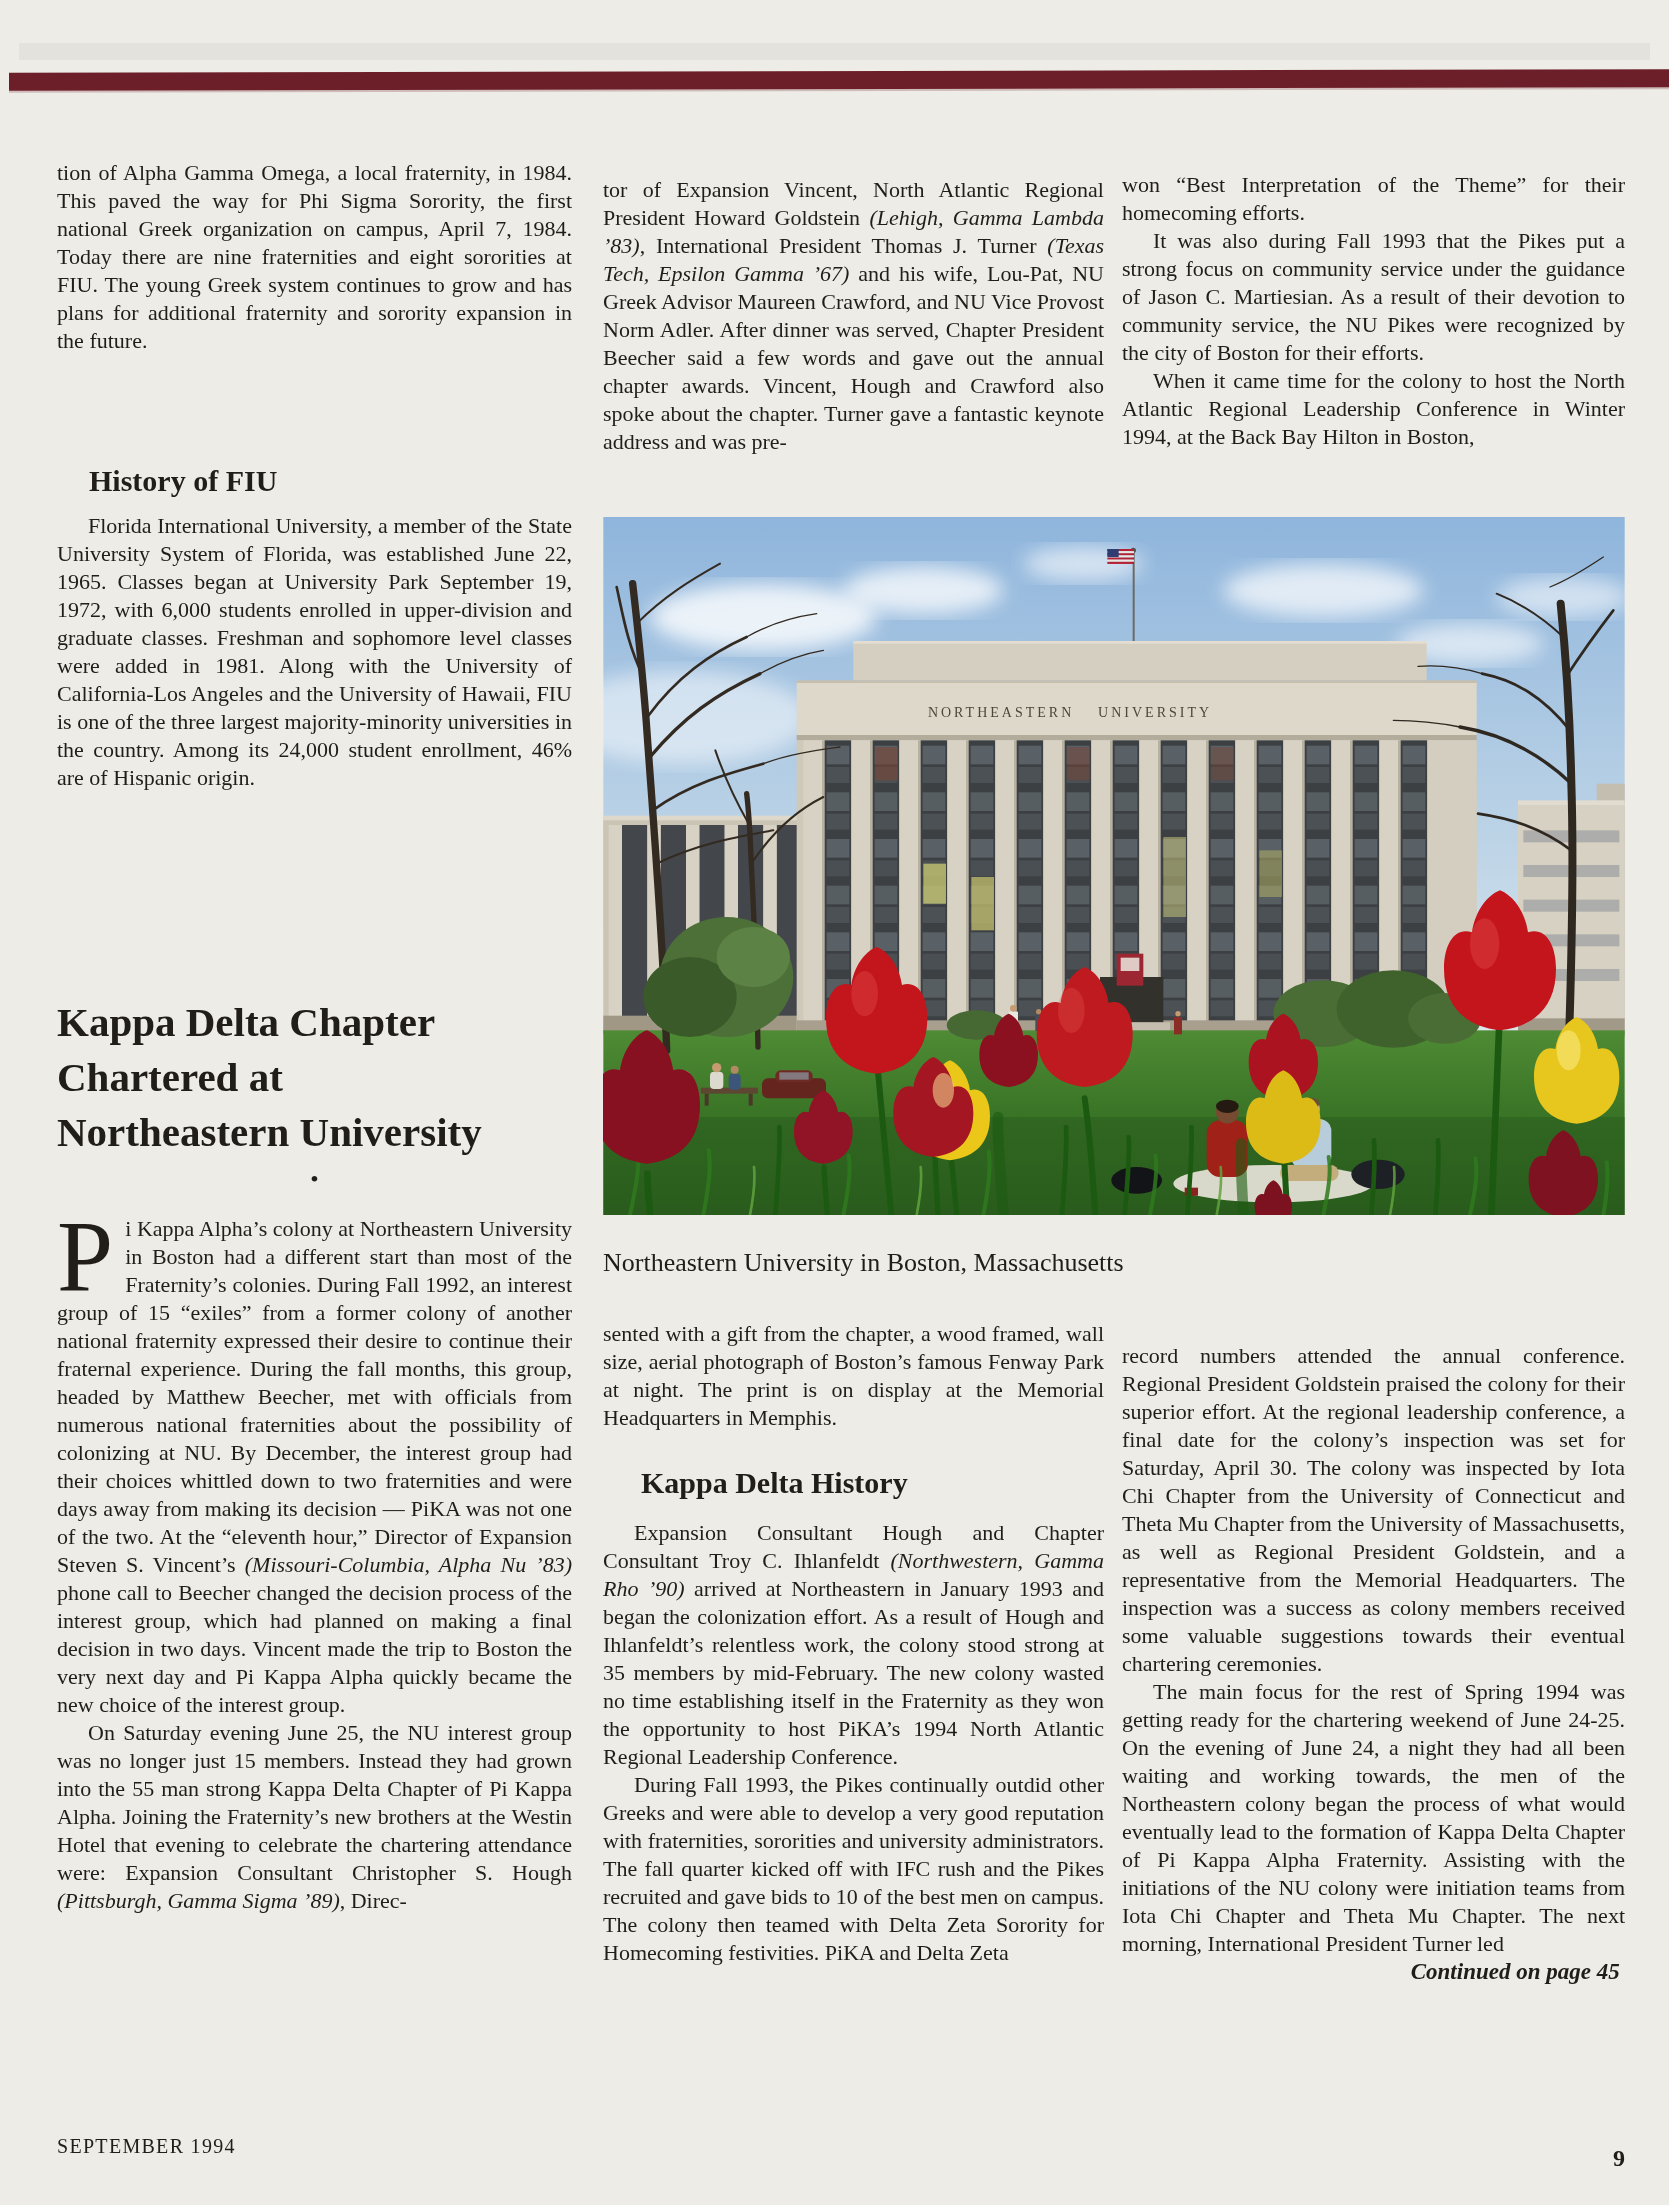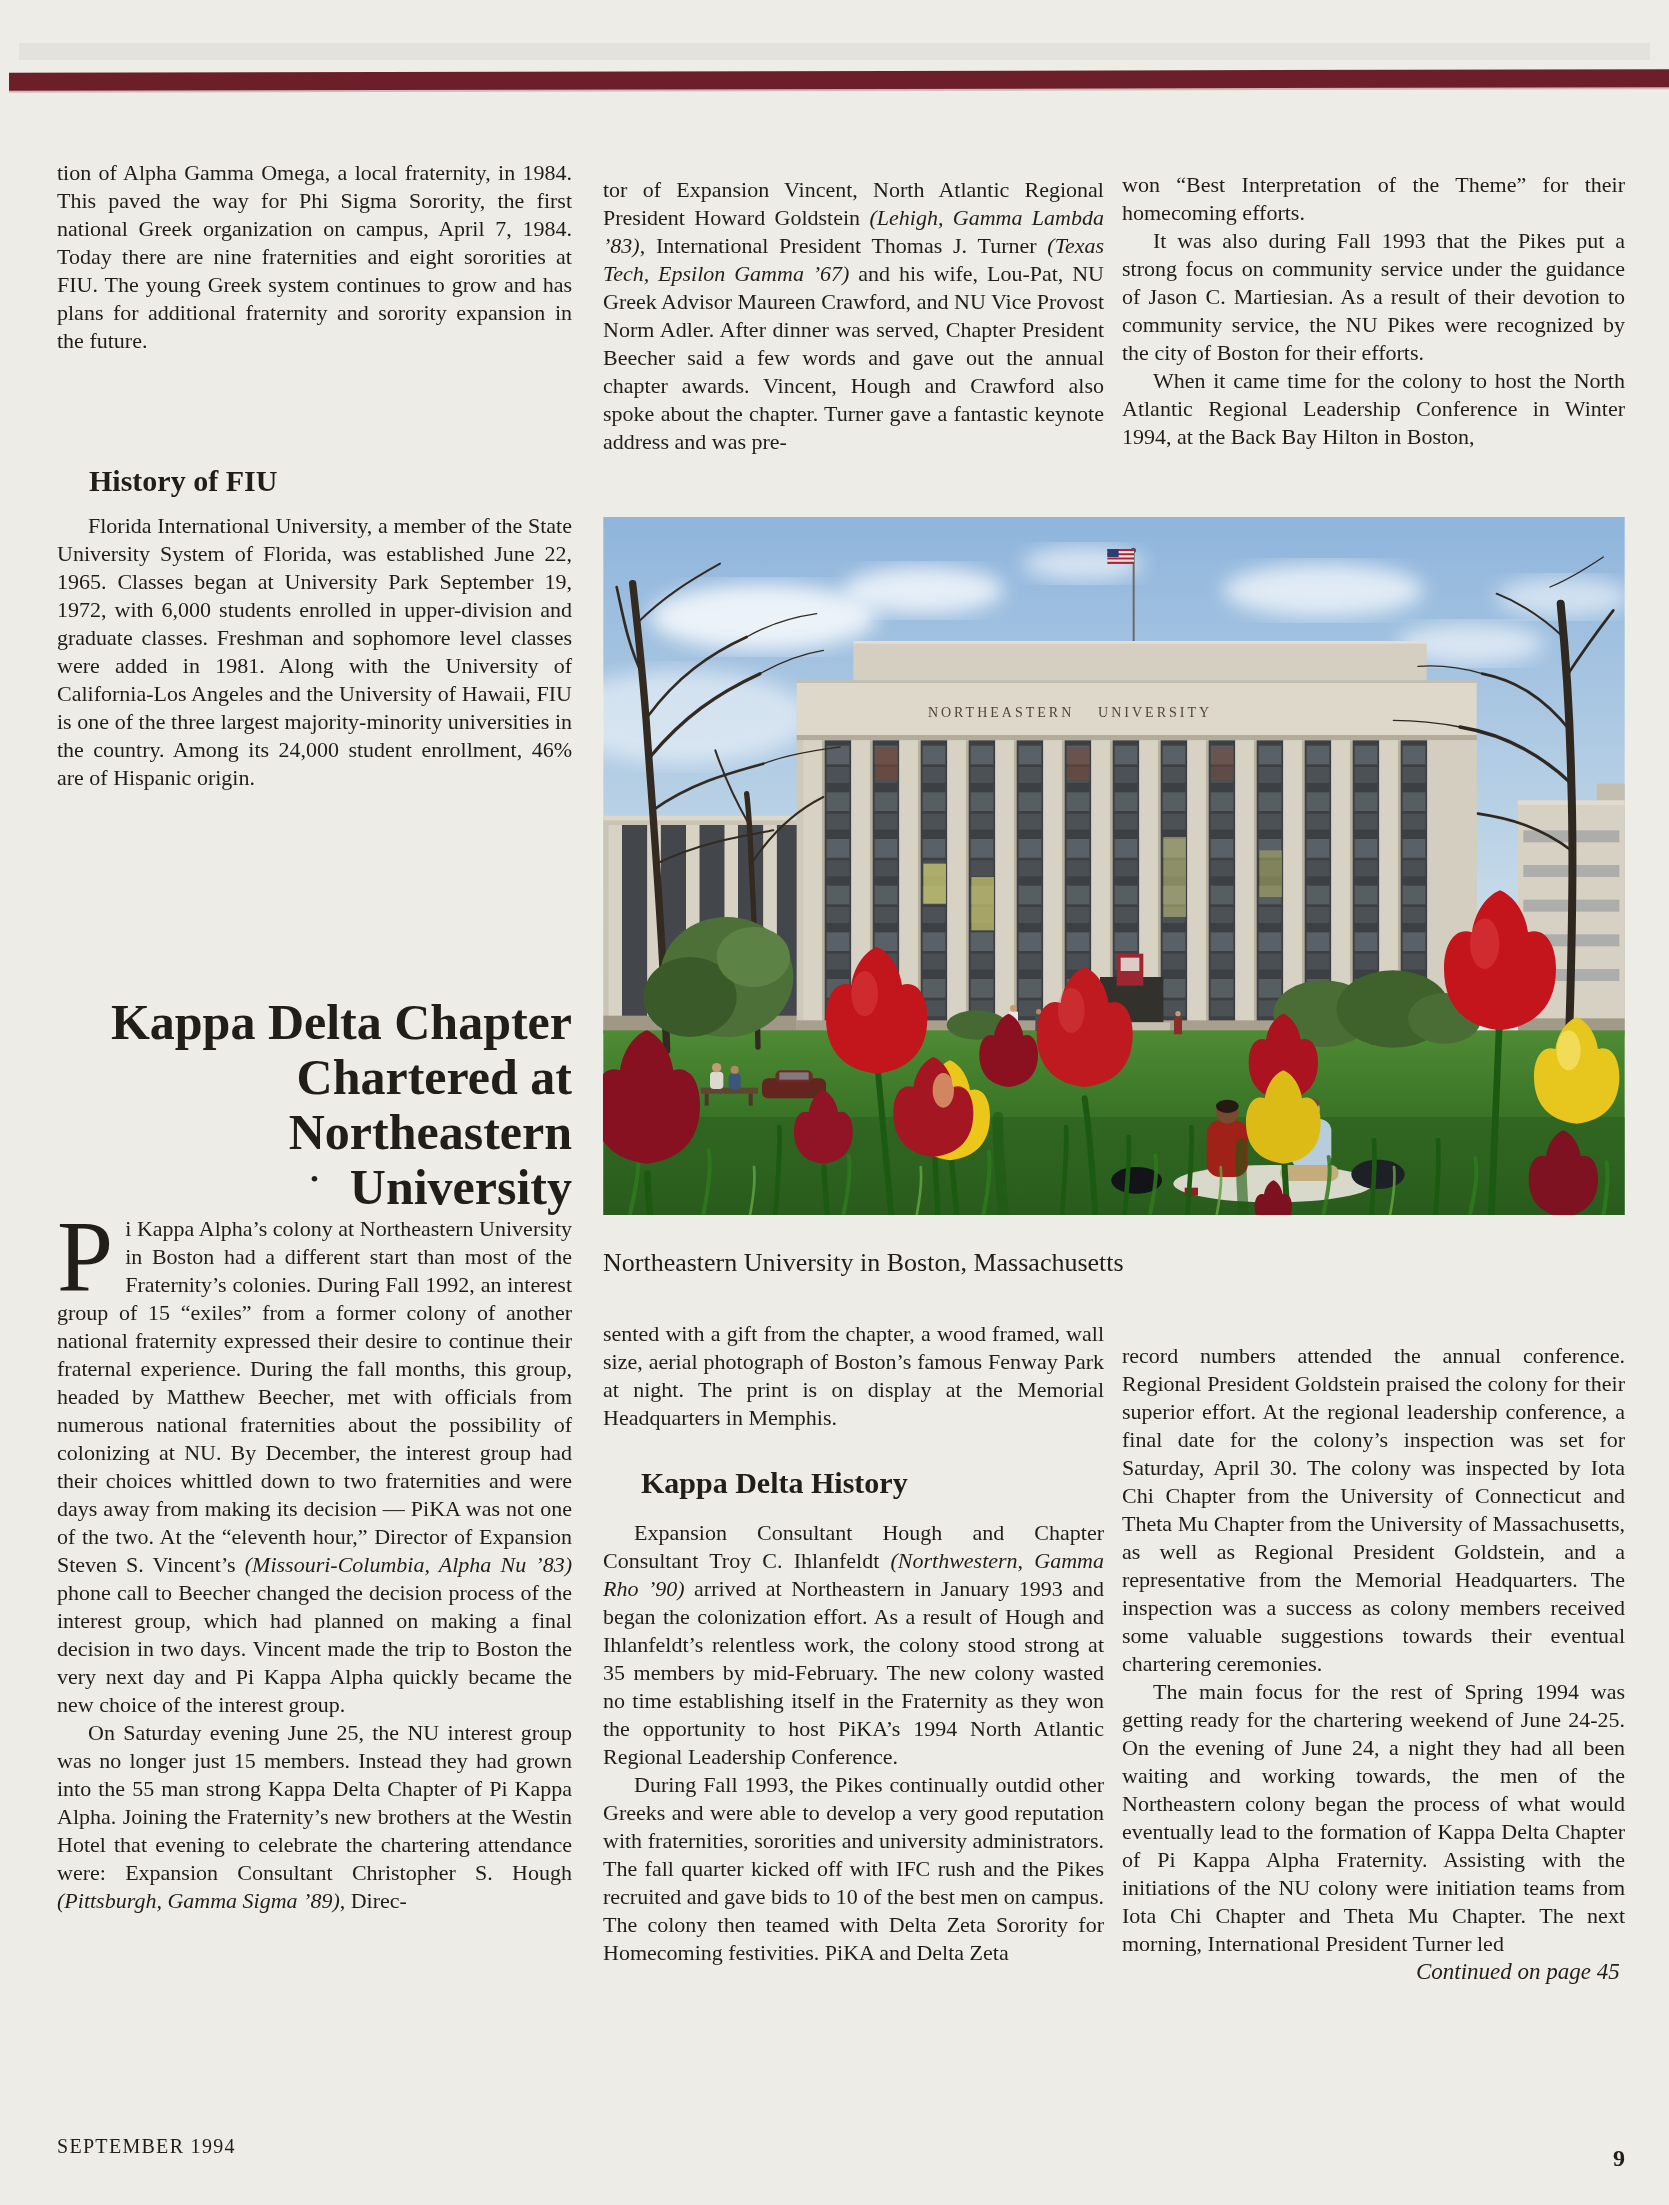--- a/index.html
+++ b/index.html
@@ -7,25 +7,25 @@
     position:relative; width:1669px; height:2205px;
     background:#edece6; overflow:hidden;
     font-family:"Liberation Serif", serif; color:#211d19;padding-left:42px;
   }
   .scan-band { position:absolute; left:18.7px; top:43px; width:1631px; height:17.3px; background:#e3e2dd; }
   .top-rule { position:absolute; left:9.3px; top:71px; width:1660px; height:18px; background:#6d1f29; transform:rotate(-0.12deg); box-shadow:0 2px 0 rgba(120,40,50,0.25); }
   .col { position:absolute; text-align:justify; font-size:22px; line-height:28px; }
   .col p { margin:0; }
   p.ind { text-indent:31px; }
   .h2 { font-size:30px; line-height:35px; font-weight:700; margin:0; text-align:left; }
-  .headline { position:absolute; text-align:right; font-weight:700; font-size:50px; line-height:55px; }
+  .headline { position:absolute; text-align:left; font-weight:700; font-size:41px; line-height:55px; }
   .bullet { position:absolute; text-align:center; font-size:24px; }
   .dropcap { float:left; font-size:101px; line-height:77px; padding:4px 12px 0 0; }
   .caption { position:absolute; font-size:26px; font-weight:400; }
-  .continued { font-style:italic; text-align:right; padding-right:5.3px; font-size:23px; margin-top:9.3px; }
+  .continued { font-style:italic; text-align:right; padding-right:5.3px; font-size:23px; margin-top:9.3px;font-weight:bold; }
   .footer-left { position:absolute; font-size:20px; letter-spacing:1.3px; }
   .page-number { position:absolute; font-size:24px; font-weight:700; }
   .photo { position:absolute; left:603px; top:517px; width:1022px; height:698px; display:block; }
   .mid-h { margin-top:33px; margin-bottom:18.7px;margin-left:38px; }
 </style>
 </head>
 <body>
 
 <div class="page">
 

